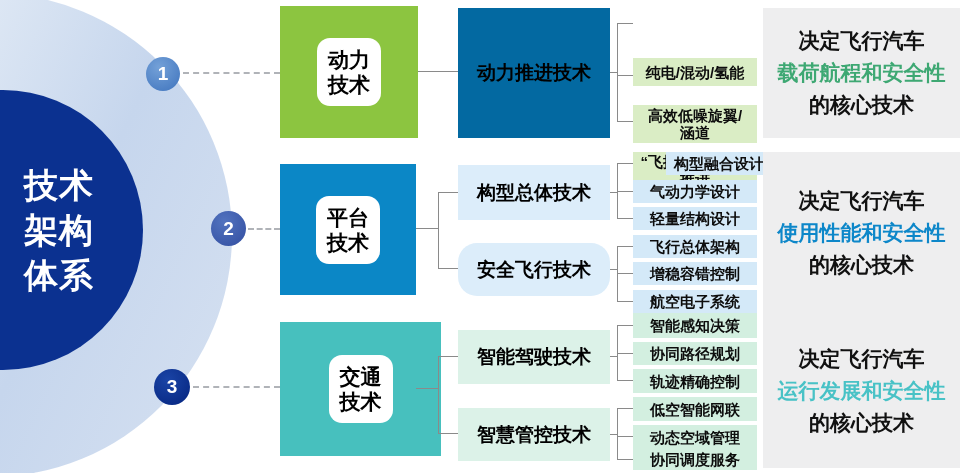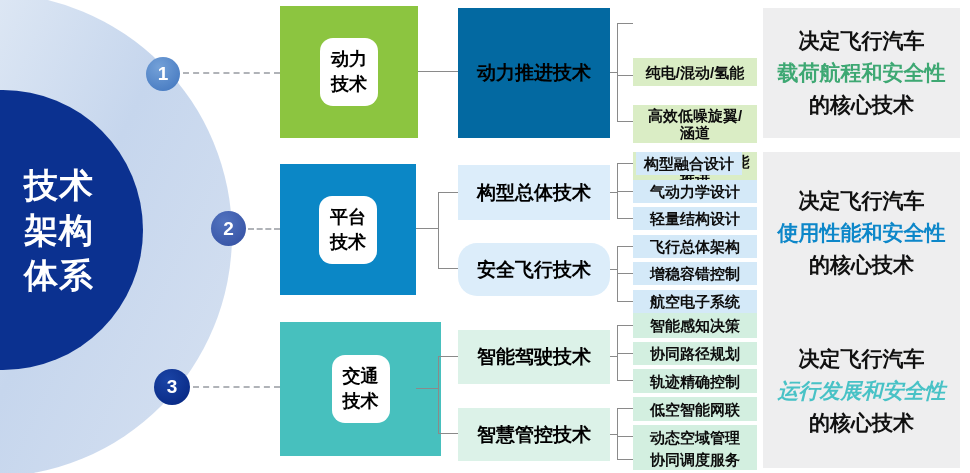--- a/index.html
+++ b/index.html
@@ -19,42 +19,42 @@
   .b2{background:radial-gradient(circle at 38% 30%,#5273bf 0%,#3a57a8 75%);}
   .b3{background:radial-gradient(circle at 38% 30%,#1a44a6 0%,#0a2c88 75%);}
 
   
   .dash{position:absolute;height:0;border-top:2px dashed #b0b3b8;}
   .h-line{position:absolute;height:0;border-top:1.5px solid #8a8a8a;}
   .v-line{position:absolute;width:0;border-left:1.5px solid #8a8a8a;}
 
   
   .main-box{position:absolute;display:flex;align-items:center;justify-content:center;}
-  .main-card{background:#ffffff;border-radius:13px;padding:9px 11px;font-size:18px;line-height:25px;
+  .main-card{background:#ffffff;border-radius:13px;padding:9px 11px;font-size:21px;line-height:25px;
     font-weight:bold;color:#000;text-align:center;white-space:pre-line;}
   .sub-box{position:absolute;display:flex;align-items:center;justify-content:center;
     font-size:19px;font-weight:bold;color:#000;text-align:center;}
   .leaf-box{position:absolute;display:flex;align-items:center;justify-content:center;
     font-size:15px;line-height:17px;font-weight:bold;color:#0d0d0d;text-align:center;white-space:pre-line;}
   .summary-box{position:absolute;background:#eeeeef;display:flex;flex-direction:column;
     align-items:center;justify-content:center;font-size:21px;line-height:32px;font-weight:bold;
     color:#111;text-align:center;}
 
   .bg-green{background:#8cc540;}
   .bg-blue{background:#0b87c6;}
   .bg-teal{background:#47c0be;}
   .bg-green-sub{background:#0369a1;}
   .bg-green-leaf{background:#daedc5;margin-top:48px;}
   .bg-blue-sub{background:#dcedfa;}
   .bg-blue-leaf{background:#d4e9f8;}
   .bg-teal-sub{background:#dcf2e8;}
   .bg-teal-leaf{background:#d3efe0;}
   .hl-green{color:#3ea873;}
   .hl-blue{color:#0d87c9;}
-  .hl-teal{color:#48c2c6;font-style:italic;}
+  .hl-teal{color:#48c2c6;}
 </style>
 </head>
 <body>
 
 <div id="canvas">
 
   <div class="arc-outer"></div>
   <div class="arc-inner"></div>
   <div class="root-title">技术
 架构
@@ -114,21 +114,21 @@
   <div class="v-line" style="left:617px;top:163px;height:56px;"></div>
   <div class="h-line" style="left:617px;top:163px;width:16px;"></div>
   <div class="h-line" style="left:617px;top:191px;width:16px;"></div>
   <div class="h-line" style="left:617px;top:218px;width:16px;"></div>
   <div class="h-line" style="left:610px;top:269px;width:7px;"></div>
   <div class="v-line" style="left:617px;top:246px;height:56px;"></div>
   <div class="h-line" style="left:617px;top:246px;width:16px;"></div>
   <div class="h-line" style="left:617px;top:273px;width:16px;"></div>
   <div class="h-line" style="left:617px;top:301px;width:16px;"></div>
 
-  <div class="leaf-box bg-blue-leaf" style="left:636px;top:152px;width:106px;height:23px;">构型融合设计</div>
+  <div class="leaf-box bg-blue-leaf" style="left:666px;top:152px;width:106px;height:23px;">构型融合设计</div>
   <div class="leaf-box bg-blue-leaf" style="left:633px;top:180px;width:124px;height:23px;">气动力学设计</div>
   <div class="leaf-box bg-blue-leaf" style="left:633px;top:207px;width:124px;height:23px;">轻量结构设计</div>
   <div class="leaf-box bg-blue-leaf" style="left:633px;top:235px;width:124px;height:23px;">飞行总体架构</div>
   <div class="leaf-box bg-blue-leaf" style="left:633px;top:262px;width:124px;height:23px;">增稳容错控制</div>
   <div class="leaf-box bg-blue-leaf" style="left:633px;top:290px;width:124px;height:23px;">航空电子系统</div>
 
   <div class="summary-box" style="left:763px;top:152px;width:197px;height:161px;">
     <div>决定飞行汽车</div>
     <div class="hl-blue">使用性能和安全性</div>
     <div>的核心技术</div>

